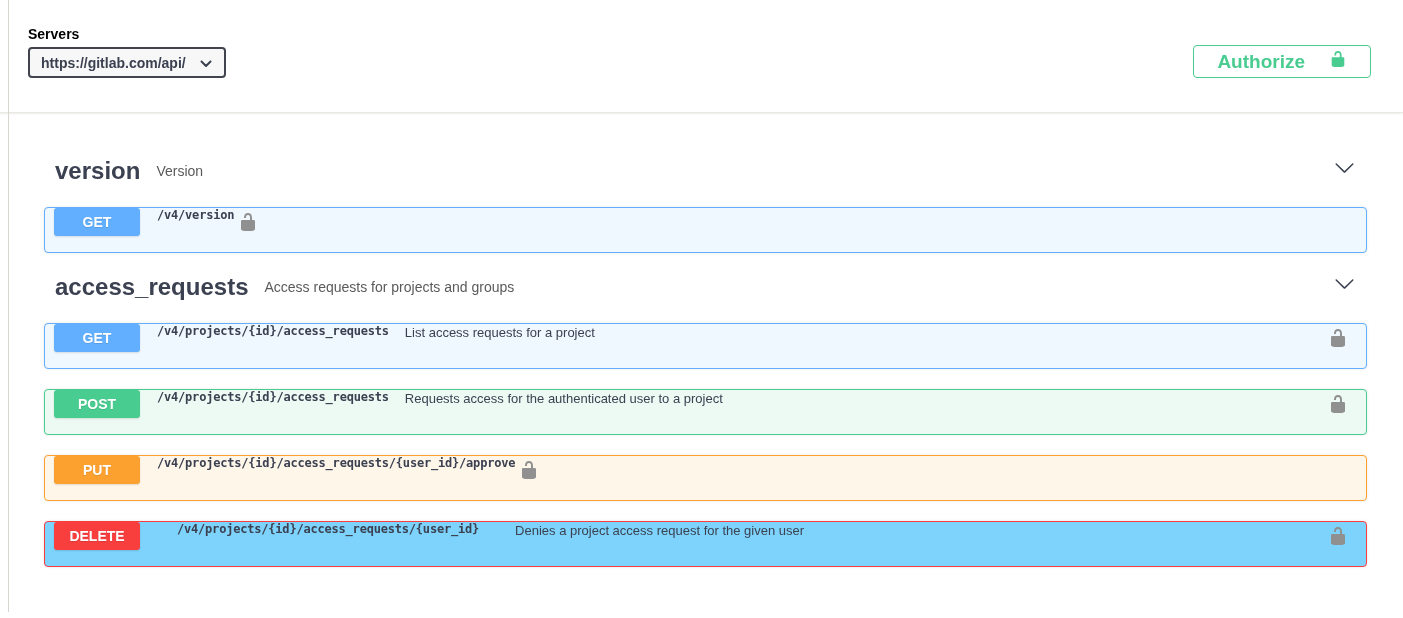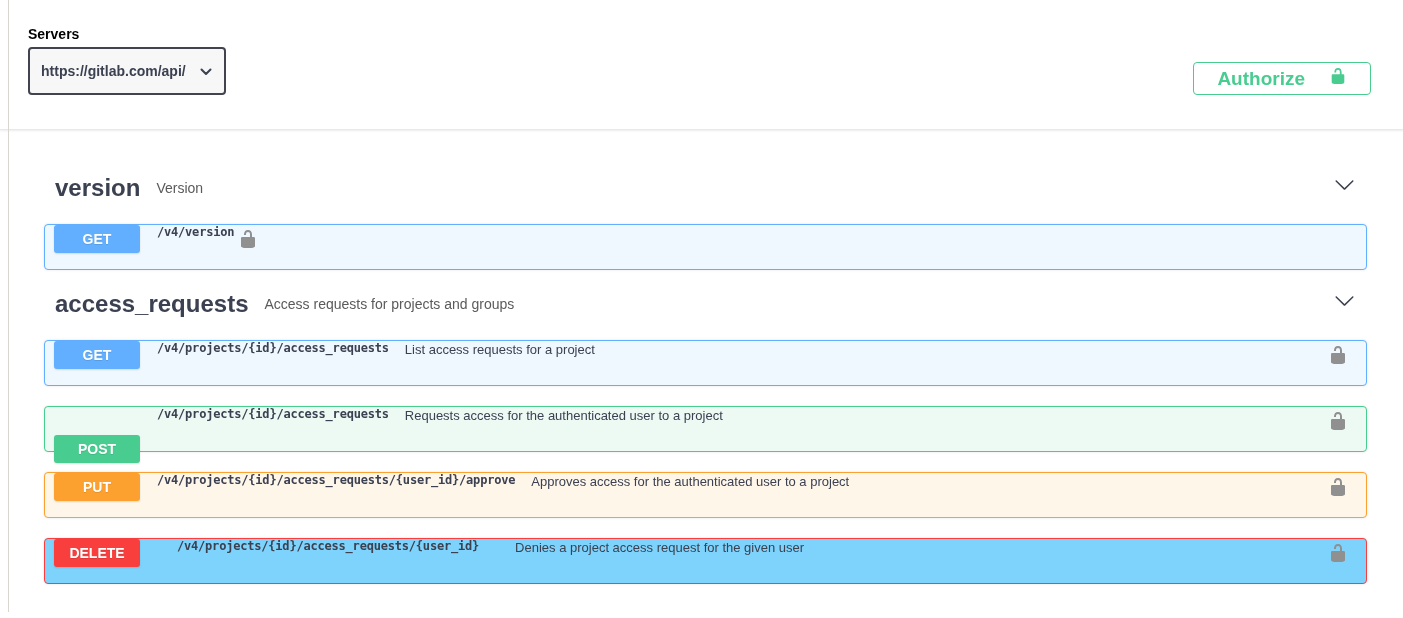--- a/index.html
+++ b/index.html
@@ -19,21 +19,21 @@
     box-shadow: 0 1px 2px 0 rgba(0,0,0,.08);
     display: flex; justify-content: space-between; align-items: flex-end;
   }
   .servers-label { display: block; font-size: 14px; font-weight: 700; color: #000000; margin-bottom: 5px; }
   .server-select {
     display: inline-flex; align-items: center; gap: 14px;
     padding: 6px 12px 6px 11px;
     border: 2px solid #41444e; border-radius: 4px;
     background: #f7f7f7; cursor: pointer;
     font-size: 14px; font-weight: 700; color: #3b4151;
-    height: 48px;
+    height: 31px;
   }
   .server-select .chev { display: inline-flex; margin-top: 2px; }
 
   .btn-authorize {
     display: inline-flex; align-items: center; justify-content: center; gap: 24px;
     min-width: 160px; height: 33px;
     padding: 5px 23px;
     background: #fff;
     border: 1.5px solid #49cc90; border-radius: 4px;
     color: #49cc90; font-family: "Liberation Sans", sans-serif;
@@ -91,21 +91,21 @@
   }
   .authorization-btn {
     background: none; border: none; cursor: pointer;
     display: inline-flex; align-items: center; justify-content: center;
     padding: 4px; margin-right: 5px; flex: 0 0 auto;
   }
 
   .method-get    { background: #eff7ff; border-color: #61affe; }
   .method-get    .opblock-summary-method { background: #61affe; }
   .method-post   { background: #edfaf4; border-color: #49cc90; }
-  .method-post   .opblock-summary-method { background: #49cc90; margin-top: 28px; }
+  .method-post   .opblock-summary-method { background: #49cc90; }
   .method-put    { background: #fff6ea; border-color: #fca130; }
   .method-put    .opblock-summary-method { background: #fca130; }
   .method-delete { background: #7dd3fc; border-color: #f93e3e; gap: 20px; }
   .method-delete .opblock-summary-method { background: #f93e3e; }
 </style>
 </head>
 <body>
 
 <div class="left-hairline"></div>
 
@@ -184,21 +184,20 @@
     <button class="authorization-btn">
       <svg width="20" height="20" viewBox="0 0 20 20" fill="#909090">
               <path d="M15.8 8H14V5.6C14 2.703 12.665 1 10 1 7.334 1 6 2.703 6 5.6V6h2v-.801C8 3.754 8.797 3 10 3c1.203 0 2 .754 2 2.199V8H4c-.553 0-1 .646-1 1.199V17c0 .549.428 1.139.951 1.307l1.197.387C5.672 18.861 6.55 19 7.1 19h5.8c.549 0 1.428-.139 1.951-.307l1.196-.387c.524-.167.953-.757.953-1.306V9.199C17 8.646 16.352 8 15.8 8z"></path>
             </svg>
     </button>
   </div>
 
   <div class="opblock method-put">
     <span class="opblock-summary-method">PUT</span>
     <span class="opblock-summary-path">/v4/projects/{id}/access_requests/{user_id}/approve</span>
-    <span class="opblock-summary-description">Approves access for the authenticated user to a project</span>
     <button class="authorization-btn">
       <svg width="20" height="20" viewBox="0 0 20 20" fill="#909090">
               <path d="M15.8 8H14V5.6C14 2.703 12.665 1 10 1 7.334 1 6 2.703 6 5.6V6h2v-.801C8 3.754 8.797 3 10 3c1.203 0 2 .754 2 2.199V8H4c-.553 0-1 .646-1 1.199V17c0 .549.428 1.139.951 1.307l1.197.387C5.672 18.861 6.55 19 7.1 19h5.8c.549 0 1.428-.139 1.951-.307l1.196-.387c.524-.167.953-.757.953-1.306V9.199C17 8.646 16.352 8 15.8 8z"></path>
             </svg>
     </button>
   </div>
 
   <div class="opblock method-delete">
     <span class="opblock-summary-method">DELETE</span>
     <span class="opblock-summary-path">/v4/projects/{id}/access_requests/{user_id}</span>

